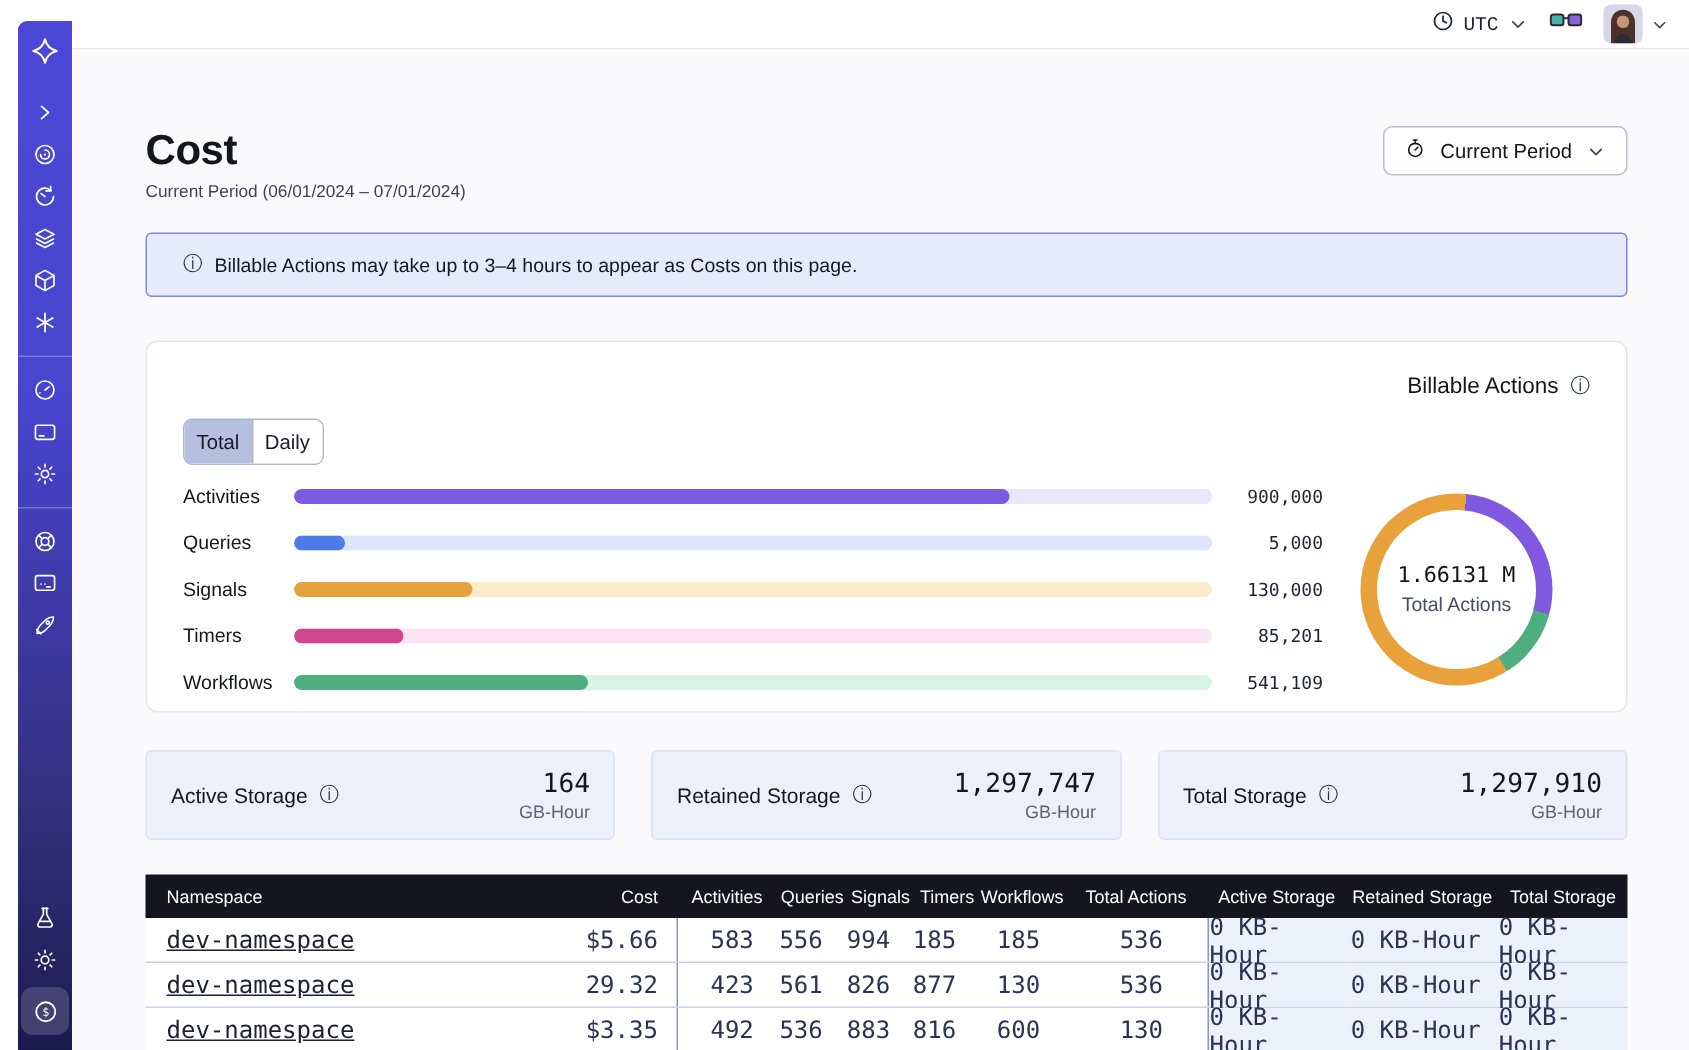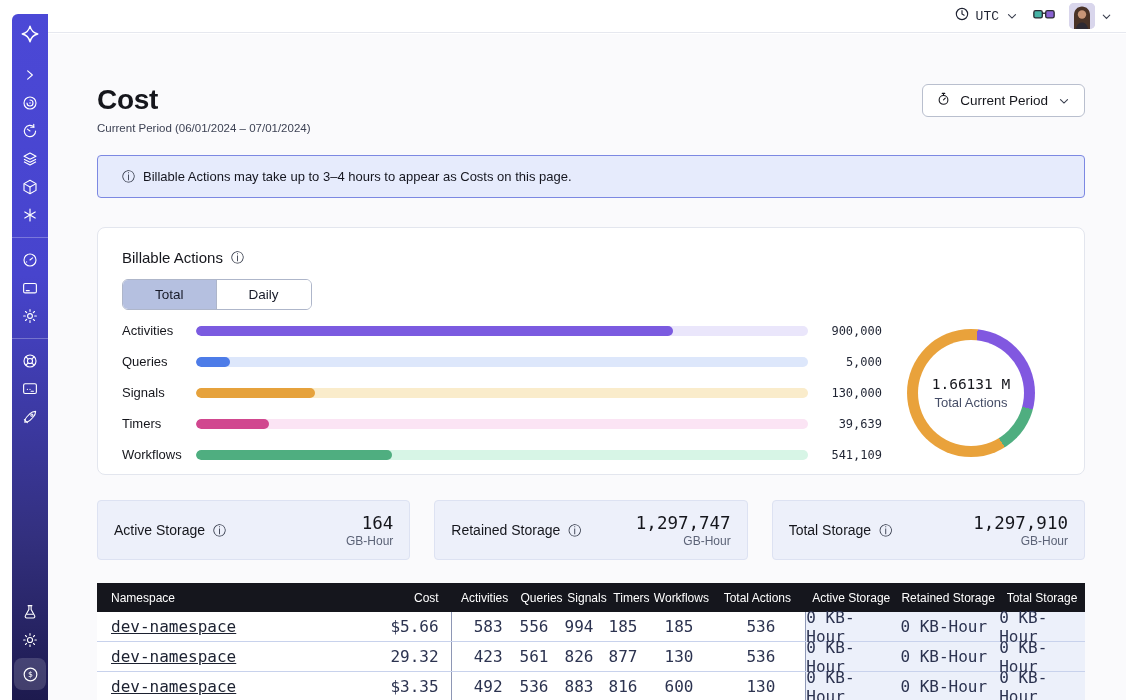--- a/index.html
+++ b/index.html
@@ -36,23 +36,23 @@
   .page-sub { margin-top:6px; font-size:11.5px; color:#3d4254; }
   .period-btn { height:33px; background:#fff; border:1px solid #b9bfce; border-radius:6px;
     display:flex; align-items:center; gap:9px; padding:0 13px; font-size:13.5px; font-weight:500;
     color:#15161c; cursor:pointer; }
 
   .banner { margin-top:21px; height:43px; background:#e6ebfc; border:1px solid #7c88e2; border-radius:4px;
     display:flex; align-items:center; gap:8px; padding:0 24px; font-size:13px; color:#15161f; }
   .info-i { font-size:13px; color:#2a3040; font-family:"DejaVu Sans", sans-serif; line-height:1; }
 
   .card { margin-top:29px; background:#fff; border:1px solid #e3e6ee; border-radius:8px; padding:21px 24px 12px; }
-  .card-title { display:flex; align-items:center; gap:8px; font-size:15px; font-weight:500; color:#15161c; }
+  .card-title { display:flex; align-items:center; gap:8px; font-size:15px; font-weight:500; color:#15161c;justify-content:flex-end; }
   .tabs { margin-top:13px; display:inline-flex; border:1px solid #aeb6ca; border-radius:6px; overflow:hidden; height:31px; }
-  .tab { padding:0 32px; display:flex; align-items:center; font-size:13.5px; color:#171a28; background:#fff; cursor:pointer; }
+  .tab { padding:0 8px; display:flex; align-items:center; font-size:13.5px; color:#171a28; background:#fff; cursor:pointer; }
   .tab + .tab { border-left:1px solid #aeb6ca; }
   .tab.active { background:#b5c0e0; }
 
   .chart-wrap { margin-top:13px; display:flex; align-items:center; }
   .bars { flex:1; display:flex; flex-direction:column; gap:16px; }
   .bar-row { display:flex; align-items:center; gap:12px; }
   .bar-label { width:62px; font-size:13px; color:#15161c; }
   .bar-track { flex:1; height:10px; border-radius:5px; position:relative; overflow:hidden; }
   .bar-fill { position:absolute; left:0; top:0; bottom:0; border-radius:5px; }
   .bar-value { width:62px; text-align:right; font-family:"DejaVu Sans Mono", monospace; font-size:12px; color:#1f2433; }
@@ -301,21 +301,21 @@
               <div class="bar-track" style="background: rgb(250, 236, 203);">
                 <div class="bar-fill" style="width: 19.5%; background: rgb(230, 162, 60);"></div>
               </div>
               <span class="bar-value">130,000</span>
             </div>
             <div class="bar-row">
               <span class="bar-label">Timers</span>
               <div class="bar-track" style="background: rgb(251, 228, 244);">
                 <div class="bar-fill" style="width: 12%; background: rgb(209, 71, 143);"></div>
               </div>
-              <span class="bar-value">39,639</span>
+              <span class="bar-value">85,201</span>
             </div>
             <div class="bar-row">
               <span class="bar-label">Workflows</span>
               <div class="bar-track" style="background: rgb(215, 245, 230);">
                 <div class="bar-fill" style="width: 32%; background: rgb(79, 174, 128);"></div>
               </div>
               <span class="bar-value">541,109</span>
             </div>
           </div>
         <div class="donut-wrap">

